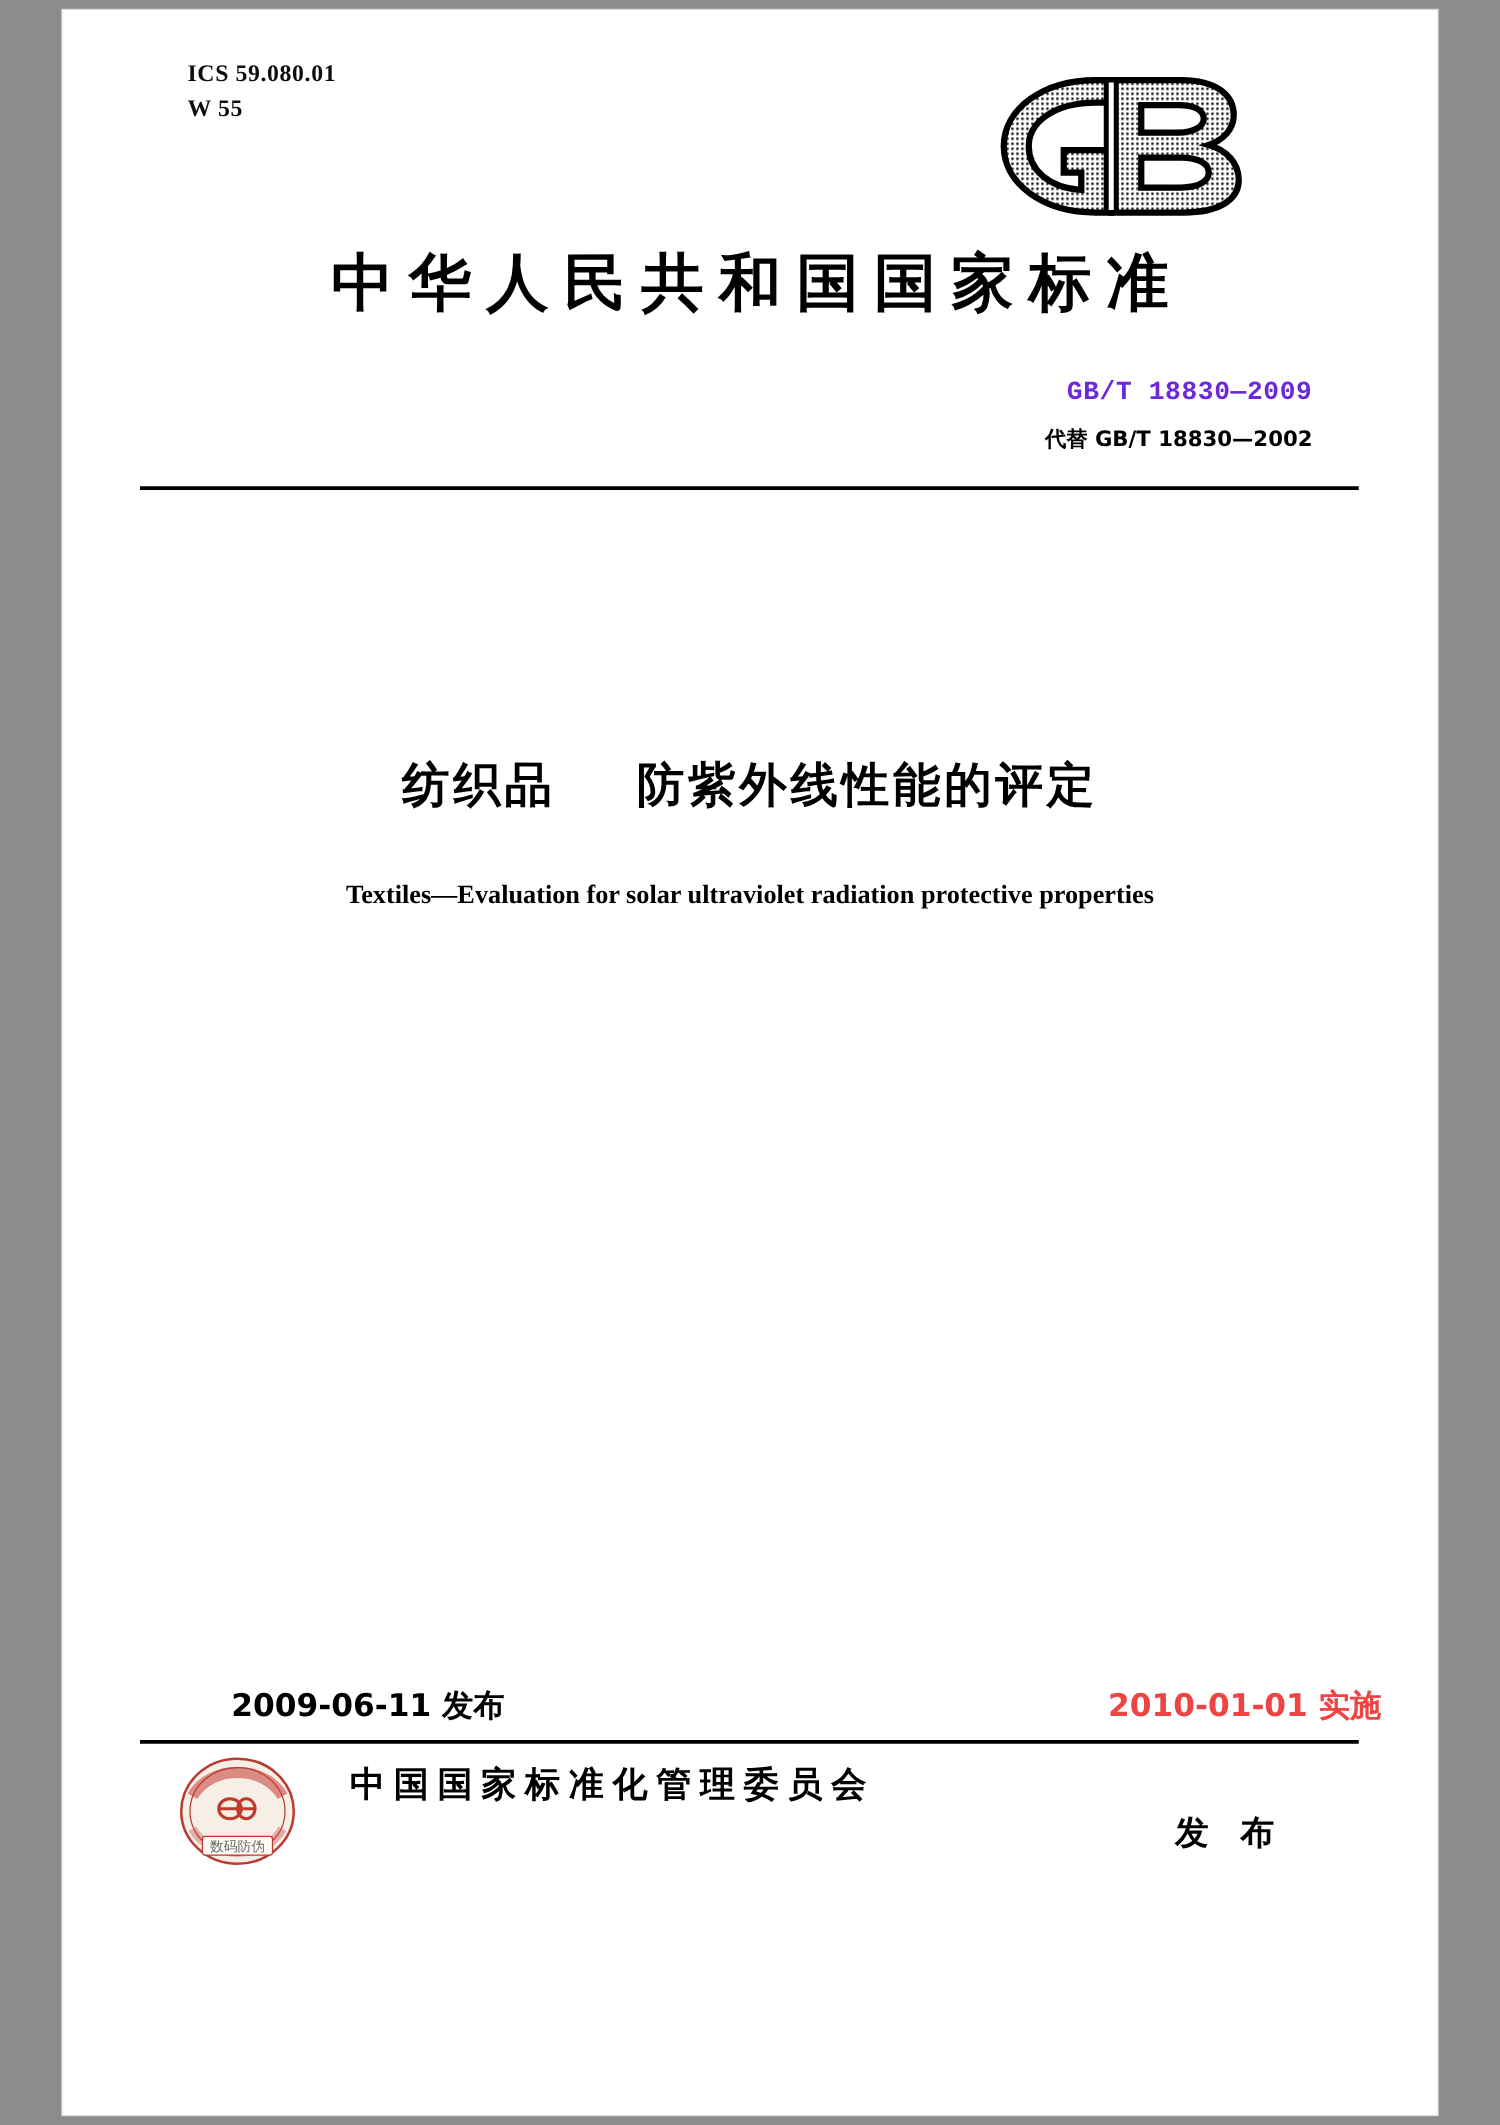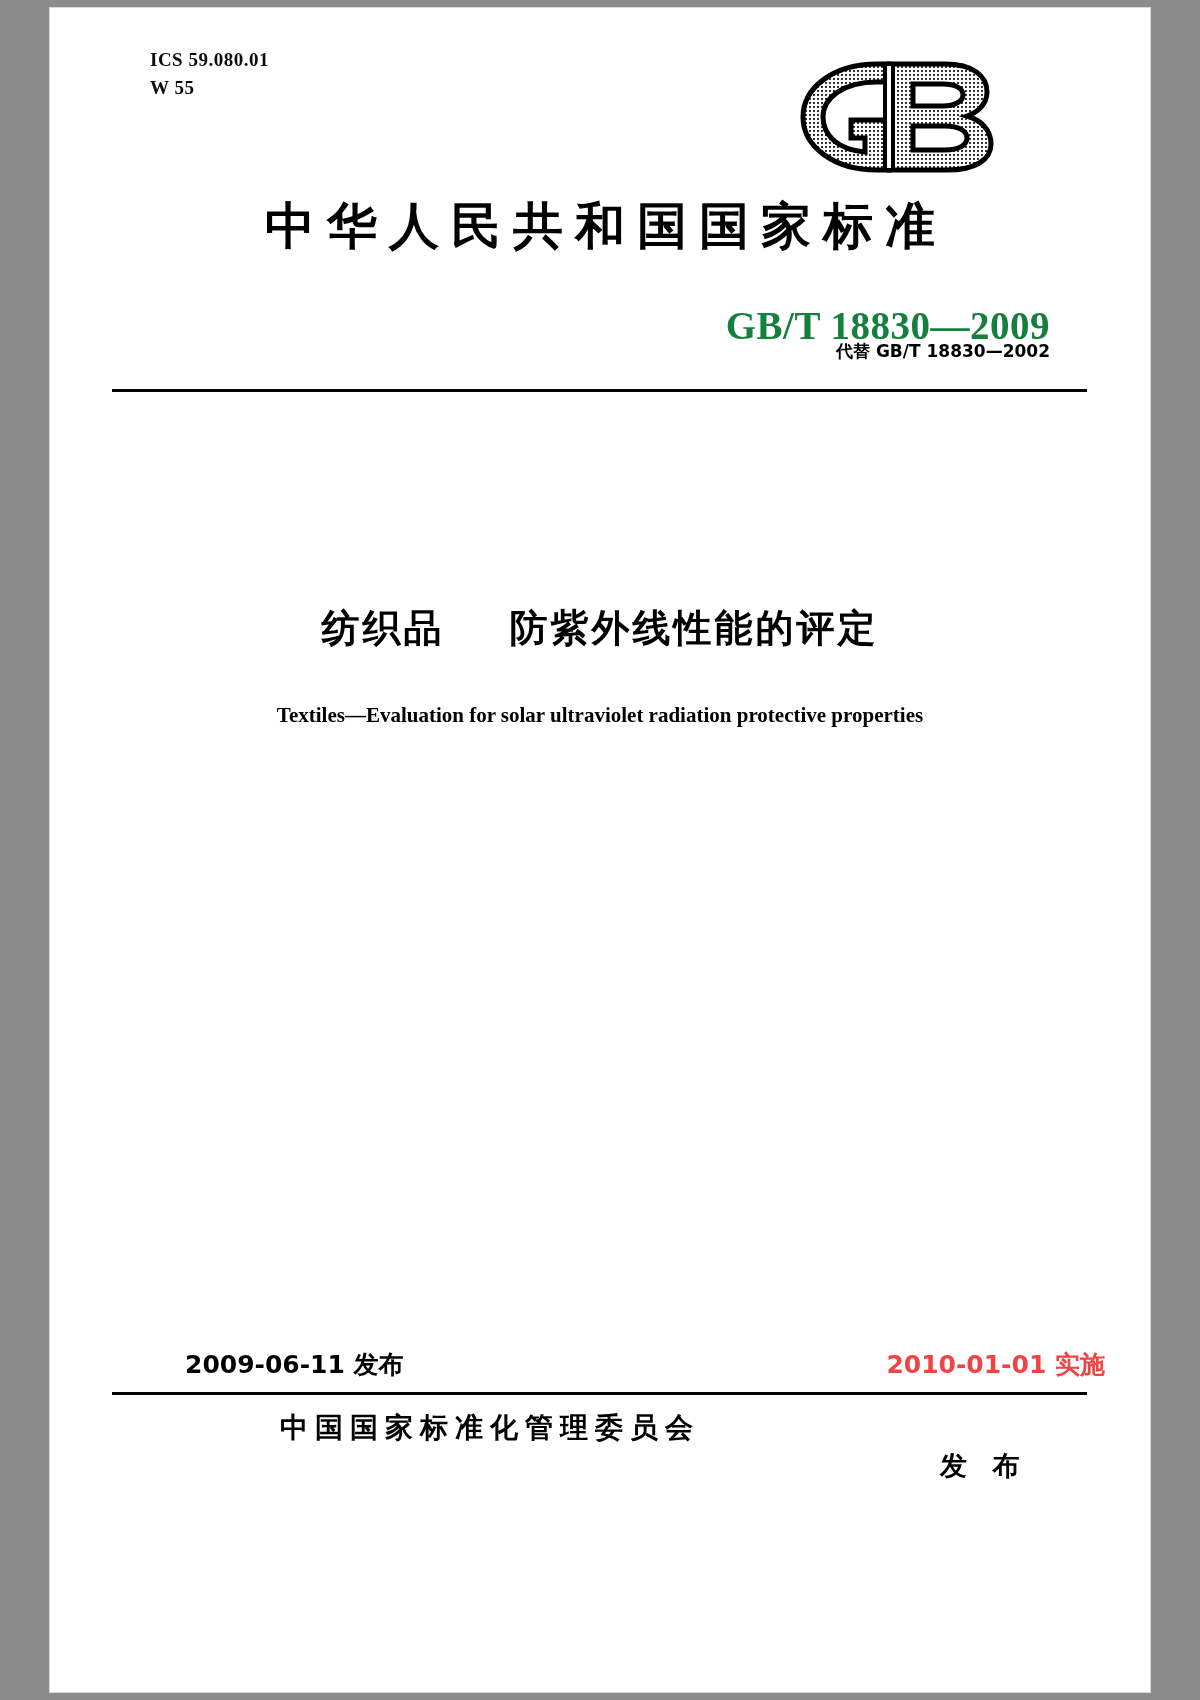--- a/index.html
+++ b/index.html
@@ -57,24 +57,24 @@
     letter-spacing: 12px;
     color: #000;
     text-indent: 12px;
   }
 
   .std-number {
     position: absolute;
     right: 100px;
     top: 295px;
     text-align: right;
-    font-family: Liberation Serif, serif;
-    font-weight: bold;
-    font-size: 39px;
-    color: #15803d;
+    font-family: Liberation Mono, monospace;
+    font-weight: bold;
+    font-size: 21px;
+    color: #6d28d9;
     letter-spacing: 0.5px;
     white-space: pre;
   }
   .std-replaces {
     position: absolute;
     right: 100px;
     top: 332px;
     text-align: center;
     font-family: "DejaVu Sans", sans-serif;
     font-weight: bold;
@@ -240,19 +240,34 @@
   <div class="doc-title-cn">纺织品    防紫外线性能的评定</div>
   <div class="doc-title-en">Textiles—Evaluation for solar ultraviolet radiation protective properties</div>
 
   <div class="date-row">
     <div class="date-issue">2009-06-11 发布</div>
     <div class="date-impl">2010-01-01 实施</div>
   </div>
 
   <div class="rule-bottom"></div>
 
+  <div class="seal">
+    <svg width="96" height="96" viewBox="0 0 96 96" xmlns="http://www.w3.org/2000/svg">
+      <ellipse cx="48" cy="48" rx="45" ry="42" fill="#f6efe6" stroke="#b93b33" stroke-width="2"></ellipse>
+      <ellipse cx="48" cy="48" rx="38" ry="35" fill="none" stroke="#b93b33" stroke-width="1"></ellipse>
+      <path d="M12 36 A40 34 0 0 1 84 36" fill="none" stroke="#c23a33" stroke-width="9" opacity="0.55"></path>
+      <path d="M12 62 A40 34 0 0 0 84 62" fill="none" stroke="#c23a33" stroke-width="7" opacity="0.35"></path>
+      <g stroke="#c0392b" stroke-width="2.5" fill="none">
+        <ellipse cx="42" cy="46" rx="9" ry="8"></ellipse>
+        <ellipse cx="55" cy="46" rx="7" ry="8"></ellipse>
+        <path d="M33 46 h30"></path>
+      </g>
+      <rect x="20" y="68" width="56" height="15" rx="2" fill="#fdfaf5" stroke="#b93b33" stroke-width="1"></rect>
+      <text x="48" y="80" font-family="DejaVu Sans, sans-serif" font-size="11" fill="#6b6b6b" text-anchor="middle">数码防伪</text>
+    </svg>
+  </div>
 
   <div class="publisher">
     <div class="publisher-line2">中国国家标准化管理委员会</div>
   </div>
   <div class="publisher-word">发 布</div>
 
 </div>
 
 </body></html>

